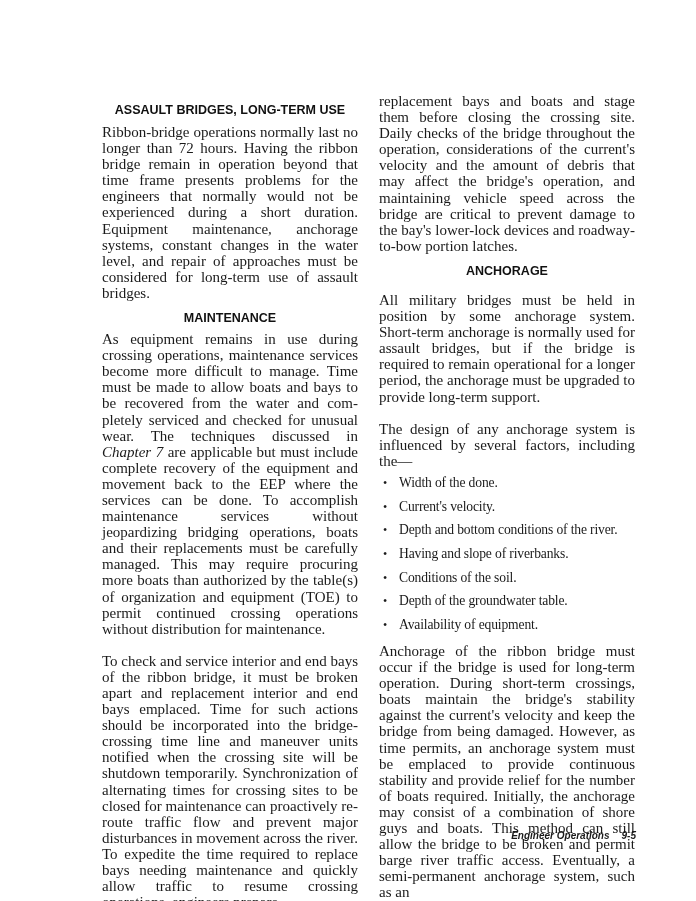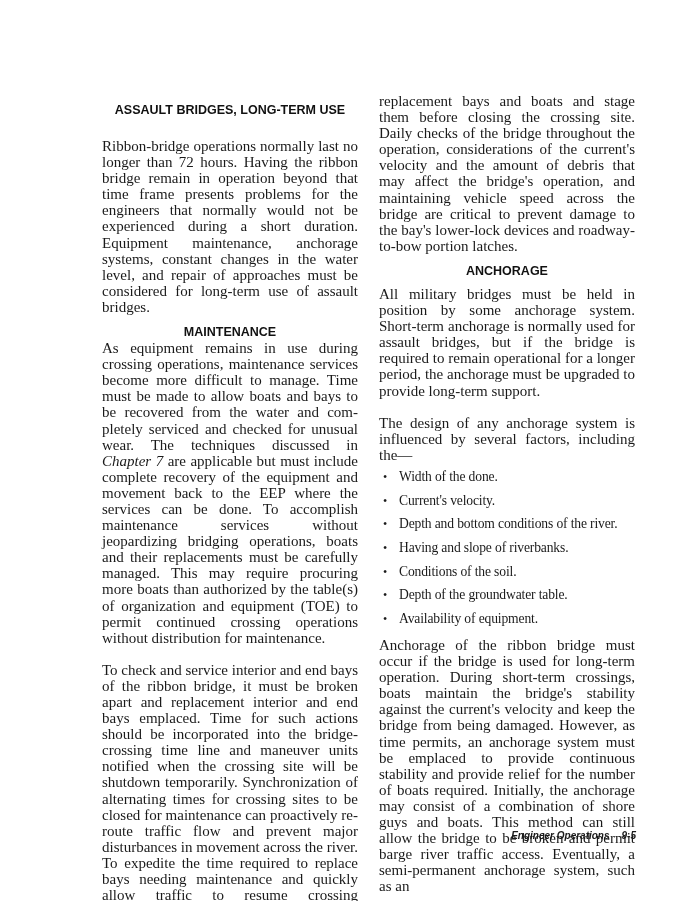--- a/index.html
+++ b/index.html
@@ -16,24 +16,24 @@
   .col.left { left: 102px; }
   .col.right { left: 379px; top: 93px; }
   h2 {
     margin: 0; font-family: "Liberation Sans", sans-serif; font-weight: bold;
     font-size: 12.5px; text-align: center; line-height: 16px; color: #111;
   }
   p {
     margin: 0; font-family: "Liberation Serif", serif; font-size: 15px;
     line-height: 16.1px; text-align: justify; hyphens: manual;
   }
-  .left h2.first { margin-top: 2px; margin-bottom: 20px; text-align: center; }
-  .left h2.maint { margin-top: 9px; }
+  .left h2.first { margin-top: 2px; margin-bottom: 6px; text-align: center; }
+  .left h2.maint { margin-top: 9px; margin-bottom: 5px; }
   .gap { height: 16px; }
-  .right h2.anch { margin-top: 9px; margin-bottom: 7px; }
+  .right h2.anch { margin-top: 9px; margin-bottom: 13px; }
   ul { list-style: none; margin: 6px 0 10px 0; padding: 0 0 0 4px; }
   li {
     position: relative; padding-left: 16px;
     font-family: "Liberation Serif", serif; font-size: 13.6px; line-height: 16px;
     margin-bottom: 7.7px; white-space: nowrap; letter-spacing: -0.15px;
   }
   .bullet { position: absolute; left: 0; top: 0; font-size: 12px; }
   em { font-style: italic; }
   .run-foot {
     position: absolute; left: 380px; top: 828px; width: 256px; text-align: right;

